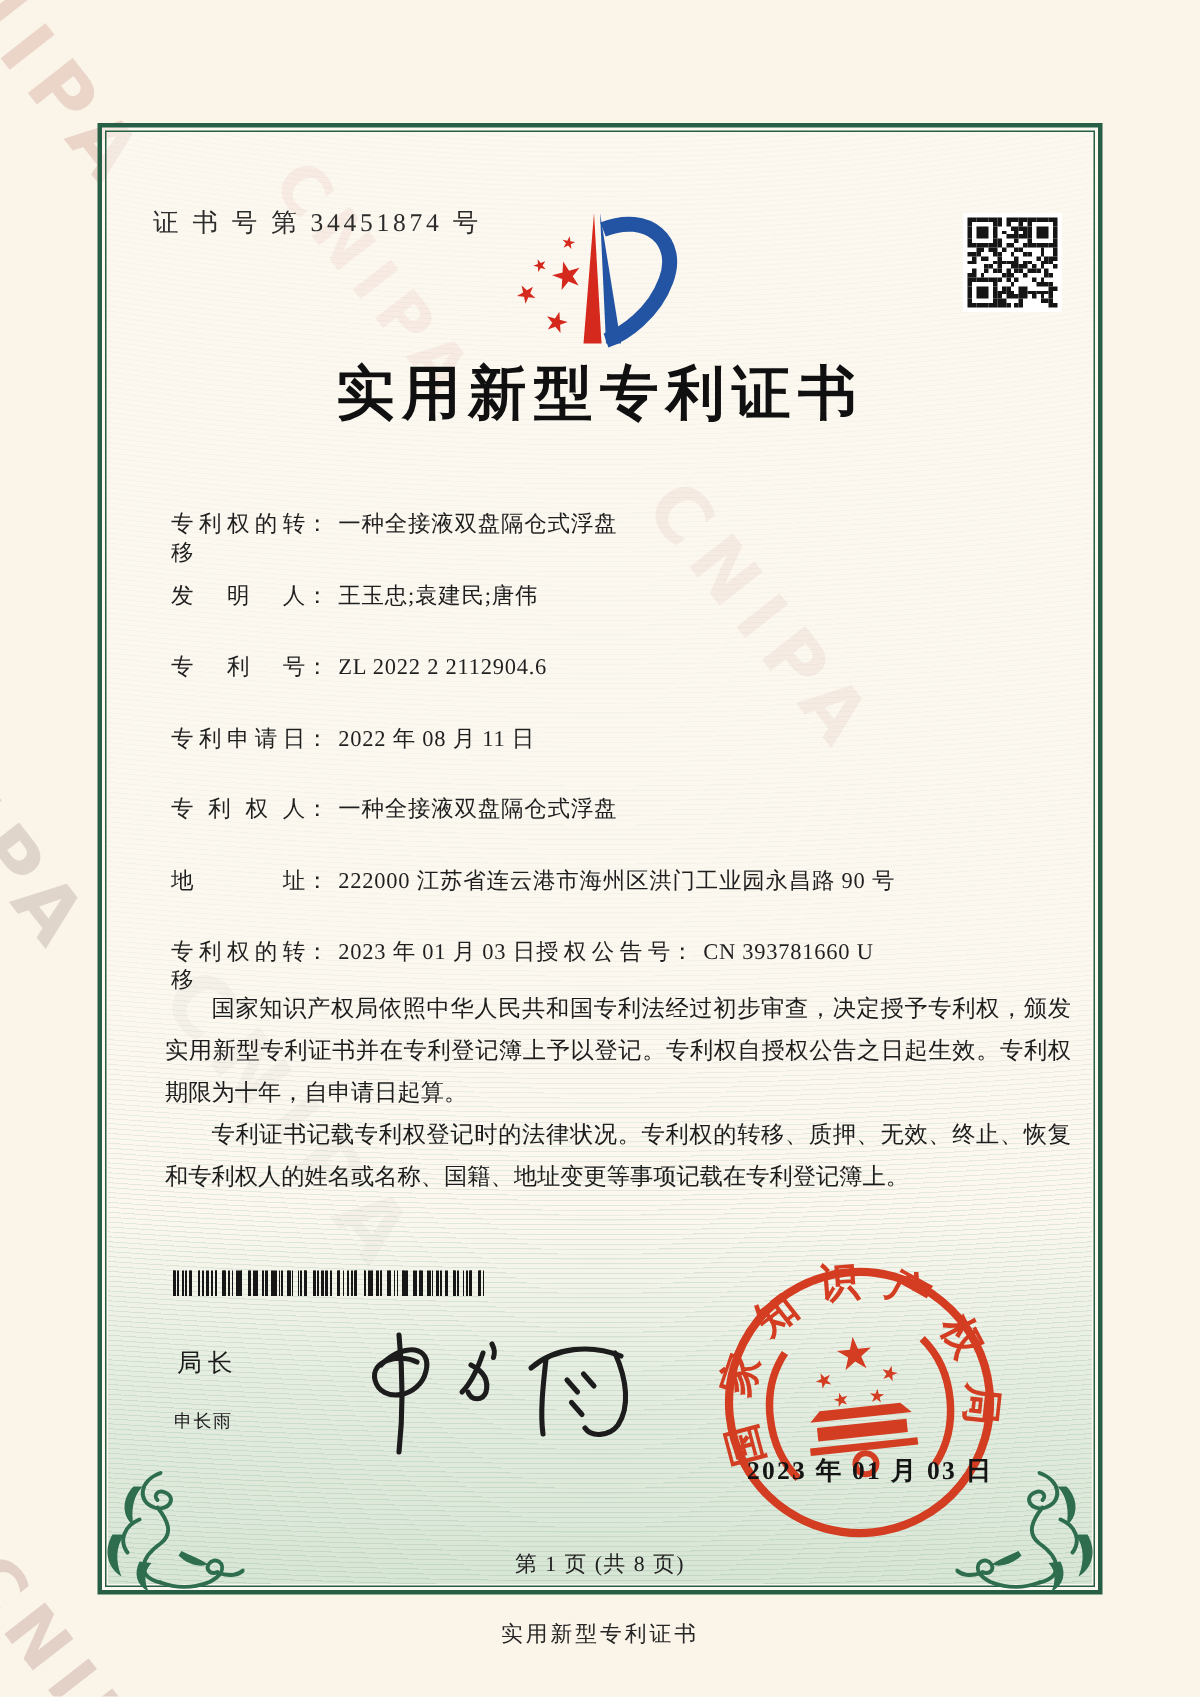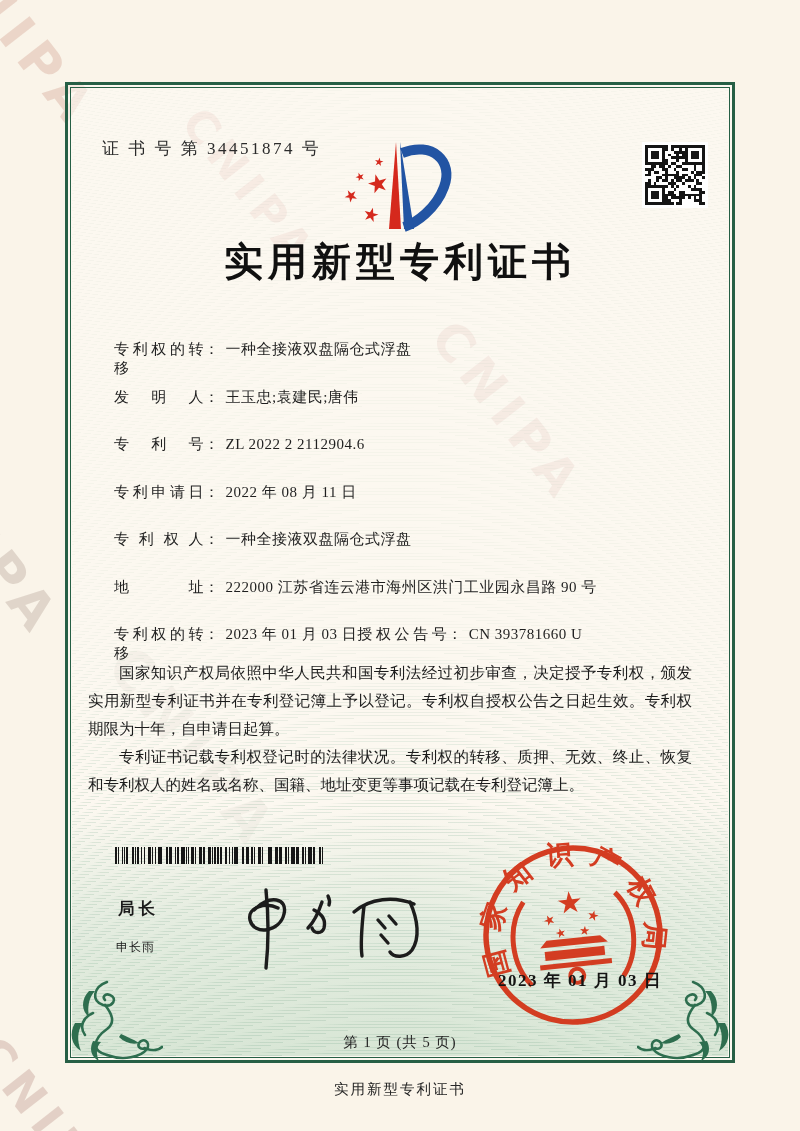--- a/index.html
+++ b/index.html
@@ -55,30 +55,30 @@
   
   .fields{position:absolute;left:46px;top:255px;right:26px;z-index:3;}
   .frow{display:flex;align-items:baseline;height:47.5px;font-size:15px;color:#1f1f1f;letter-spacing:0.5px;}
   .flabel{width:90px;flex:none;text-align:justify;text-align-last:justify;}
   .fcolon{flex:none;}
   .fvalue{margin-left:6px;white-space:nowrap;}
   .gpair{display:flex;align-items:baseline;}
   .gpair2{}
 
   
-  .body-text{position:absolute;left:20px;top:574px;width:604px;font-size:15.5px;line-height:1.8;
+  .body-text{position:absolute;left:42px;top:574px;width:604px;font-size:15.5px;line-height:1.8;
     text-align:justify;color:#1c1c1c;z-index:3;}
   .body-text p{margin:0;text-indent:2em;}
 
   
   .barcode{position:absolute;left:47px;top:762px;width:208px;height:17px;z-index:3;
     background-image:
       repeating-linear-gradient(90deg,#161616 0 1.5px,transparent 1.5px 3px,#161616 3px 4px,transparent 4px 8.5px),
       repeating-linear-gradient(90deg,#161616 0 2px,transparent 2px 6.5px,#161616 6.5px 7.5px,transparent 7.5px 11px);}
-  .sig-title{position:absolute;left:50px;top:813px;font-size:16.5px;letter-spacing:4px;color:#1b1b1b;z-index:3;font-weight:bold;}
+  .sig-title{position:absolute;left:50px;top:813px;font-size:16.5px;letter-spacing:4px;color:#1b1b1b;z-index:3;}
   .sig-name{position:absolute;left:48px;top:854px;font-size:12px;letter-spacing:1px;color:#1b1b1b;z-index:3;}
   .signature{position:absolute;left:158px;top:795px;width:215px;height:100px;z-index:3;}
   .seal{position:absolute;left:409px;top:754px;width:192px;height:192px;transform:rotate(-6deg);opacity:0.95;z-index:3;}
   .seal-date{position:absolute;left:430px;top:884px;font-size:17px;font-weight:700;letter-spacing:1.5px;color:#141414;z-index:6;white-space:nowrap;}
   .page-no{position:absolute;left:0;width:100%;top:948px;text-align:center;font-size:14.5px;letter-spacing:1px;color:#222;z-index:3;}
 
   
   .note{position:absolute;left:0;width:100%;top:1080px;text-align:center;font-size:14.5px;letter-spacing:2px;color:#262626;z-index:2;}
 </style>
 </head>
@@ -676,16 +676,16 @@
       <path d="M 62,106 L 130,106 L 123,99 L 69,99 Z"></path>
       <rect x="66" y="110" width="60" height="9"></rect>
       <rect x="60" y="123" width="72" height="5"></rect>
       <circle cx="96" cy="137" r="7" fill="none" stroke="#d33418" stroke-width="4"></circle>
       <path d="M 50,142 C 32,120 30,82 50,58" fill="none" stroke="#d33418" stroke-width="5"></path>
       <path d="M 142,142 C 160,120 162,82 142,58" fill="none" stroke="#d33418" stroke-width="5"></path>
     </g>
   </svg>
   <div class="seal-date">2023 年 01 月 03 日</div>
 
-  <div class="page-no">第 1 页 (共 5 页)</div>
+  <div class="page-no">第 1 页 (共 8 页)</div>
 </div>
 
 <div class="note">实用新型专利证书</div>
 
 </body></html>

